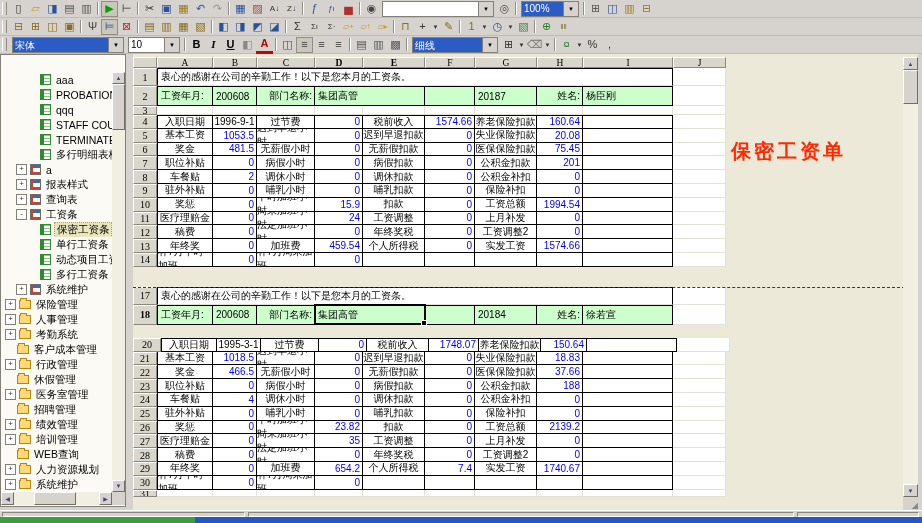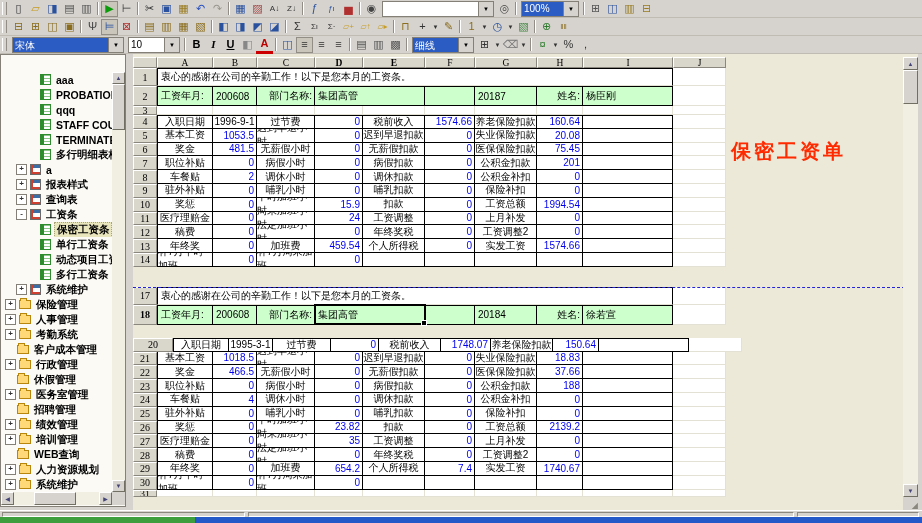--- a/index.html
+++ b/index.html
@@ -21,21 +21,21 @@
   .combo .cbtn{width:14px;background:#d6d3ce;border-left:1px solid #848078;display:flex;align-items:center;
                justify-content:center;font-size:6px;flex:none;}
   .bold-b{font-weight:bold;} .ital-i{font-style:italic;font-family:"Liberation Serif",serif;font-weight:bold;}
   .und-u{text-decoration:underline;font-weight:bold;}
   .fcol{border-bottom:3px solid #c00;line-height:.8;font-weight:bold;}
   
   .sidebar{position:absolute;left:0;top:54px;width:126px;height:453px;background:#fbfaf5;
            border:1px solid #848078;box-sizing:border-box;}
   .sb-title{height:16px;background:#d6d3ce;border-bottom:1px solid #848078;text-align:center;
             font-size:11px;line-height:16px;}
-  .tree{position:absolute;left:1px;top:17px;right:13px;bottom:14px;overflow:hidden;background:#fbfaf5;font-weight:bold;}
+  .tree{position:absolute;left:1px;top:17px;right:13px;bottom:14px;overflow:hidden;background:#fbfaf5;}
   .titem{height:15px;display:flex;align-items:center;white-space:nowrap;overflow:hidden;}
   .expbox{width:9px;height:9px;border:1px solid #848078;background:#fff;font-size:8px;line-height:8px;
           text-align:center;flex:none;margin-right:3px;color:#333;}
   .expsp{width:12px;flex:none;}
   .ticon{flex:none;margin-right:3px;}
   .i-report{width:11px;height:11px;box-sizing:border-box;border:1px solid #2e8b2e;
             background:linear-gradient(90deg,#2e8b2e 0 3px,rgba(0,0,0,0) 3px),
                        repeating-linear-gradient(0deg,#fff 0 2px,#8cc48c 2px 3px);}
   .i-template{width:11px;height:11px;box-sizing:border-box;border:1px solid #6b6b6b;
               background:linear-gradient(180deg,#3a6ea5 0 3px,#fff 3px);
@@ -210,21 +210,21 @@
       <span class="sep"></span>
       <span class="tbtn" style="color:#29519e">◫</span>
       <span class="tbtn pressed" style="color:#333">≡</span>
       <span class="tbtn" style="color:#333">≡</span>
       <span class="tbtn" style="color:#333">≡</span>
       <span class="sep"></span>
       <span class="tbtn" style="color:#555">▤</span>
       <span class="tbtn" style="color:#555">▥</span>
       <span class="tbtn" style="color:#555">▩</span>
       <span class="sep"></span>
-      <span class="combo" style="width:62px">
+      <span class="combo" style="width:86px">
         <span class="ctext hl">细线</span>
         <span class="cbtn">▼</span>
       </span>
       <span class="tbtn" style="color:#333">⊞</span>
       <span class="tbtn dropb" style="color:#333">▼</span>
       <span class="tbtn" style="color:#777">⌫</span>
       <span class="tbtn dropb" style="color:#333">▼</span>
       <span class="sep"></span>
       <span class="tbtn" style="color:#2a7a2a">¤</span>
       <span class="tbtn dropb" style="color:#333">▼</span>
@@ -592,21 +592,21 @@
           <div class="cg cb bt gl" style="width:44px">200608</div>
           <div class="cg cb bt gr" style="width:58px">部门名称:</div>
           <div class="cg cb bt gl" style="width:110px">集团高管</div>
           <div class="cg cb bt" style="width:50px"></div>
           <div class="cg cb bt gl" style="width:62px">20184</div>
           <div class="cg cb bt gr" style="width:46px">姓名:</div>
           <div class="cg cb bt gl" style="width:90px">徐若宣</div>
           <div class="ce" style="width:53px"></div>
         </div>
         <div class="grow" style="top:283.80000000000007px;height:13.8px">
-          <div class="rh" style="width:40px">20</div>
+          <div class="rh" style="width:28px">20</div>
           <div class="cb cl bt bl" style="width:56px">入职日期</div>
           <div class="cb cd bt" style="width:44px">1995-3-1</div>
           <div class="cb cl bt" style="width:58px">过节费</div>
           <div class="cb cv bt" style="width:48px">0</div>
           <div class="cb cl bt" style="width:62px">税前收入</div>
           <div class="cb cv bt" style="width:50px">1748.07</div>
           <div class="cb cl bt" style="width:62px">养老保险扣款</div>
           <div class="cb cv bt" style="width:46px">150.64</div>
           <div class="cb bt" style="width:90px"></div>
           <div class="ce" style="width:53px"></div>

